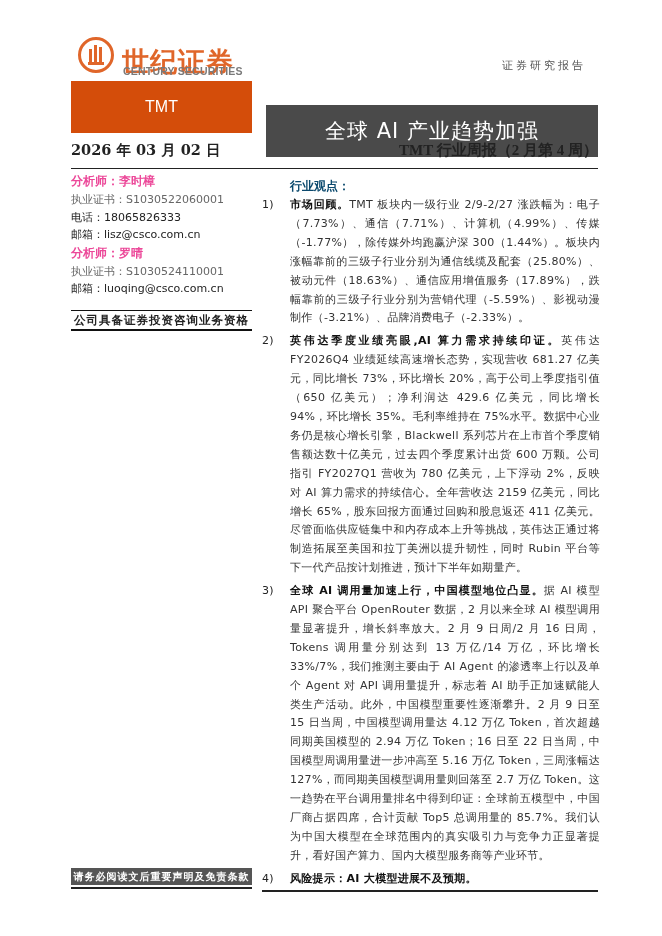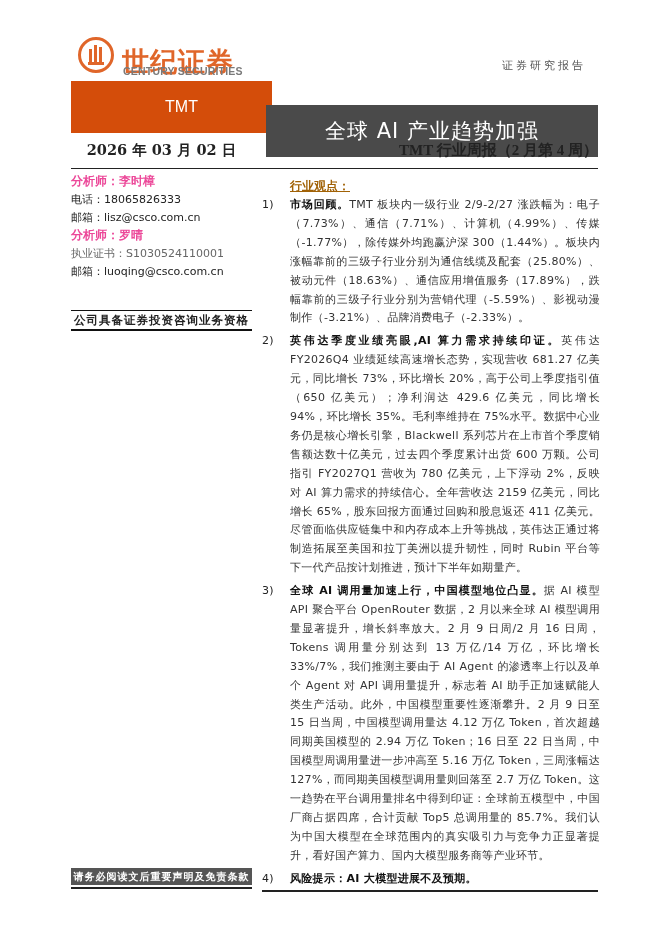--- a/index.html
+++ b/index.html
@@ -14,42 +14,42 @@
   .logo-circle .bar { position: absolute; background: #e0662a; }
   .logo-cn { position: absolute; left: 44px; top: 0px; font-family: "DejaVu Sans", sans-serif; font-weight: bold;
              font-size: 27px; color: #e0662a; letter-spacing: 1px; line-height: 32px; margin-top: 13px; }
   .logo-en { position: absolute; left: 45px; top: 32px; font-family: "Liberation Sans", sans-serif; font-size: 10.5px;
              color: #7a7a7a; letter-spacing: 0.2px; font-weight: bold; line-height: 12px; }
 
   .report-type { right: 76px; top: 58px; font-size: 11px; color: #555; letter-spacing: 3px; }
 
   .banner-left { left: 71px; top: 81px; width: 181px; height: 52px; background: #d44d0a; color: #fff;
                  display: flex; align-items: center; justify-content: center;
-                 font-family: "Liberation Sans", sans-serif; font-size: 16px; padding-left: 20px; }
+                 font-family: "Liberation Sans", sans-serif; font-size: 16px; }
   .banner-right { left: 266px; top: 81px; width: 332px; height: 52px; background: #4a4a4a; color: #fff;
                   display: flex; align-items: center; justify-content: center;
                   font-family: "DejaVu Sans", sans-serif; font-size: 21px; letter-spacing: 1px; margin-top: 24px; }
 
-  .date { left: 71px; top: 141px; width: 181px; text-align: center; font-size: 14.5px; font-weight: bold;
+  .date { left: 71px; top: 141px; width: 181px; text-align: left; font-size: 14.5px; font-weight: bold;
           font-family: "DejaVu Serif", serif; }
   .weekly { left: 266px; top: 141px; width: 332px; text-align: right; font-size: 15px; font-weight: bold; font-family: Liberation Serif, serif; }
   .sep-top { left: 71px; top: 168px; width: 527px; height: 1px; background: #222; }
 
   
   .analysts { left: 71px; top: 172px; width: 181px; font-family: "DejaVu Sans", sans-serif; }
   .analyst-name { font-size: 12px; font-weight: bold; color: #ec4899; height: 19px; line-height: 19px; }
   .analyst-line { font-size: 11px; color: #222; height: 17.5px; line-height: 17.5px; white-space: nowrap; }
   .analyst-line.cert { color: #666; }
   .qual { left: 71px; top: 310px; width: 181px; height: 18px; border-top: 1.5px solid #111;
           border-bottom: 2.5px solid #111; text-align: center; font-size: 11.5px; font-weight: bold; line-height: 19px;
           letter-spacing: 1px; }
 
   
   .content { left: 262px; top: 176px; width: 338px; font-family: "DejaVu Sans", sans-serif; }
-  .heading { font-size: 12px; font-weight: bold; color: #a16207; padding-left: 28px; height: 20px; line-height: 20px; text-decoration: underline; }
+  .heading { font-size: 12px; font-weight: bold; color: #0c4a6e; padding-left: 28px; height: 20px; line-height: 20px; }
   .item { position: relative; padding-left: 28px; font-size: 11px; line-height: 18.9px; color: #333;
           text-align: justify; letter-spacing: 0.3px; }
   .item .num { position: absolute; left: 0; top: 0; font-size: 11px; color: #222; }
   .item .lead { font-weight: bold; color: #111; margin-top: 31px; }
   .risk-line { left: 262px; top: 890px; width: 336px; height: 1.5px; background: #222; }
 
   .disclaimer { left: 71px; top: 868px; width: 181px; height: 17px; background: #555; color: #fff;
                 font-size: 10px; text-align: center; line-height: 17px; letter-spacing: 1px; font-weight: bold; }
   .disclaimer-line { left: 71px; top: 887px; width: 181px; height: 1.5px; background: #222; }
 </style>
@@ -76,20 +76,21 @@
   <span>全球 AI 产业趋势加强</span>
 </div>
 
 <div class="abs date">2026 年 03 月 02 日</div>
 <div class="abs weekly">TMT 行业周报（2 月第 4 周）</div>
 <div class="abs sep-top"></div>
 
 <div class="abs analysts">
   <div>
     <div class="analyst-name">分析师：李时樟</div>
+    <div class="analyst-line cert">执业证书：S1030522060001</div>
     <div class="analyst-line">电话：18065826333</div>
     <div class="analyst-line">邮箱：lisz@csco.com.cn</div>
   </div>
   <div>
     <div class="analyst-name">分析师：罗晴</div>
     <div class="analyst-line cert">执业证书：S1030524110001</div>
     <div class="analyst-line">邮箱：luoqing@csco.com.cn</div>
   </div>
 </div>
 <div class="abs qual">公司具备证券投资咨询业务资格</div>

